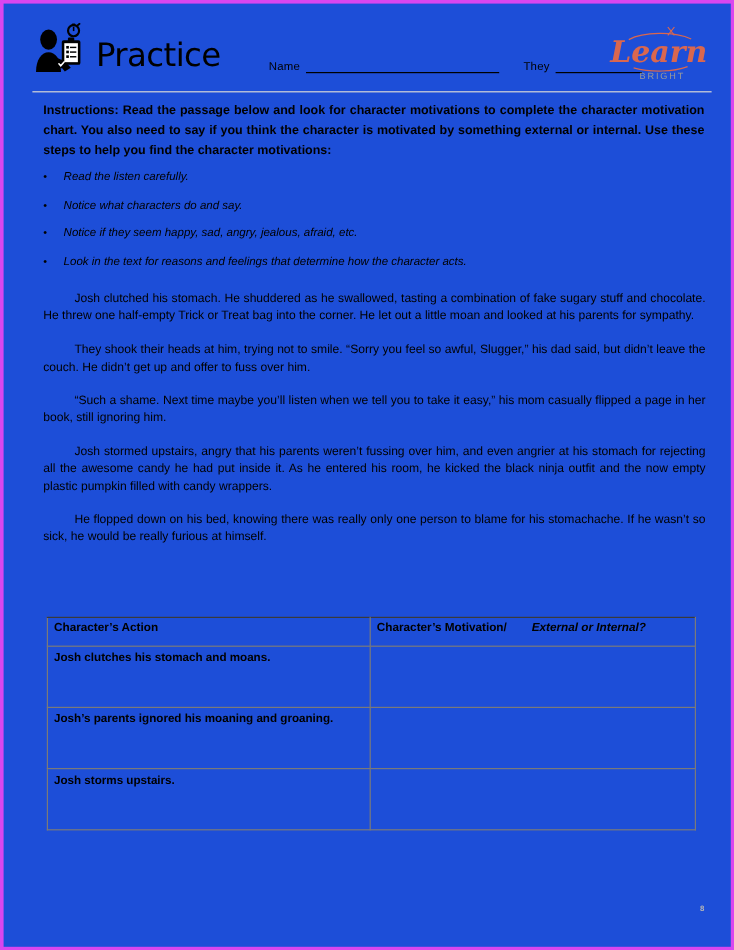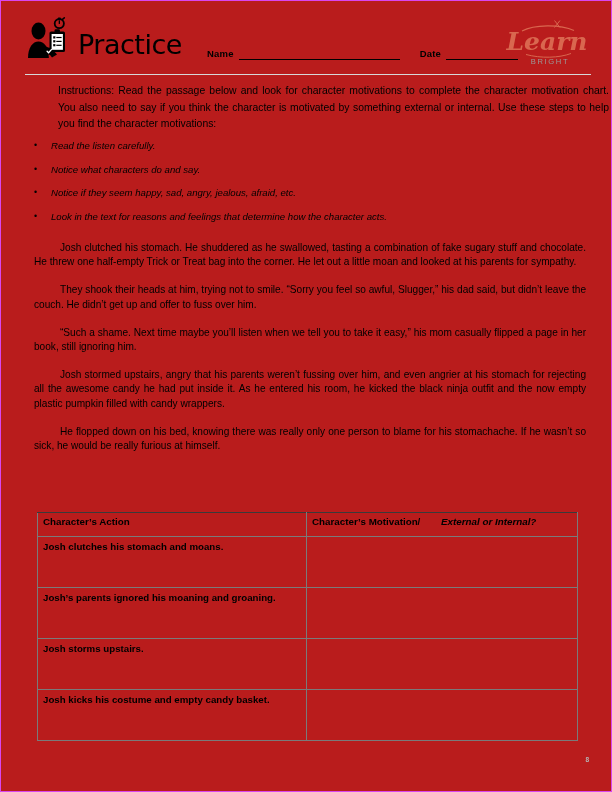--- a/index.html
+++ b/index.html
@@ -15,22 +15,22 @@
     position: relative;
     overflow: hidden;
   }
 
   .page {
     position: absolute;
     left: 0; top: 0;
     width: 612px;
     height: 792px;
     box-sizing: border-box;
-    border: 1px solid #d946ef;
-    background: #b91c1c;
+    border: 3px solid #d946ef;
+    background: #1d4ed8;
   }
 
   
   .header {
     position: absolute;
     left: 24px;
     top: 14px;
     width: 566px;
     height: 58px;
   }
@@ -56,26 +56,26 @@
     font-weight: 400;
     letter-spacing: -0.5px;
     color: #000;
     font-family: "DejaVu Sans", sans-serif;
     position: relative;
     top: 4px;
   }
 
   .name-date {
     position: absolute;
-    left: 182px;
+    left: 197px;
     top: 33px;
     display: flex;
-    align-items: flex-end;
+    align-items: flex-start;
     font-size: 9.5px;
-    font-weight: bold;
+    font-weight: normal;
     letter-spacing: 0.2px;
   }
   .nd-label { white-space: nowrap; padding-bottom: 1px; }
   .rule {
     display: inline-block;
     border-bottom: 1.4px solid #000;
     height: 10px;
   }
   .rule-name { width: 161px; margin-left: 5px; margin-right: 20px; }
   .rule-date { width: 72px; margin-left: 5px; }
@@ -97,24 +97,23 @@
     background: #d8d8d8;
   }
 
   
   .instructions {
     position: absolute;
     left: 33px;
     top: 82px;
     width: 551px;
     font-size: 10.4px;
-    font-weight: normal;
+    font-weight: bold;
     line-height: 16.5px;
     text-align: justify;
-    margin-left: 24px;
   }
 
   .steps {
     position: absolute;
     left: 33px;
     top: 139px;
     width: 551px;
   }
   .step {
     display: flex;
@@ -231,21 +230,21 @@
           <rect x="33.7" y="3.3" width="1.3" height="3.6" fill="#000"></rect>
           <path d="M37.5 2.3 L39.3 0.8" stroke="#000" stroke-width="1.5" stroke-linecap="round"></path>
         </svg>
       </span>
       <span class="practice-title">Practice</span>
     </div>
 
     <div class="name-date">
       <span class="nd-label">Name</span>
       <span class="rule rule-name"></span>
-      <span class="nd-label">Date</span>
+      <span class="nd-label">They</span>
       <span class="rule rule-date"></span>
     </div>
 
     <span class="logo">
       <svg viewBox="0 0 88 52" width="88" height="52" aria-hidden="true">
 
         <path d="M19 16 C31 9.5 57 9 71 15.5" stroke="#d9674f" stroke-width="1.1" fill="none"></path>
         <path d="M51.5 5.5 L57 12.5 M57 5.5 L51.5 12.5" stroke="#d9674f" stroke-width="1"></path>
 
         <text x="44" y="35" text-anchor="middle" font-family="DejaVu Serif, serif" font-size="25" font-style="italic" font-weight="bold" fill="#d9674f">Learn</text>
@@ -304,22 +303,18 @@
         <td class="col-divider"></td>
       </tr>
       <tr>
         <td>Josh’s parents ignored his moaning and groaning.</td>
         <td class="col-divider"></td>
       </tr>
       <tr>
         <td>Josh storms upstairs.</td>
         <td class="col-divider"></td>
       </tr>
-      <tr>
-        <td>Josh kicks his costume and empty candy basket.</td>
-        <td class="col-divider"></td>
-      </tr>
     </tbody>
   </table>
 
   <div class="page-number">8</div>
 
 </div>
 
 </body></html>

